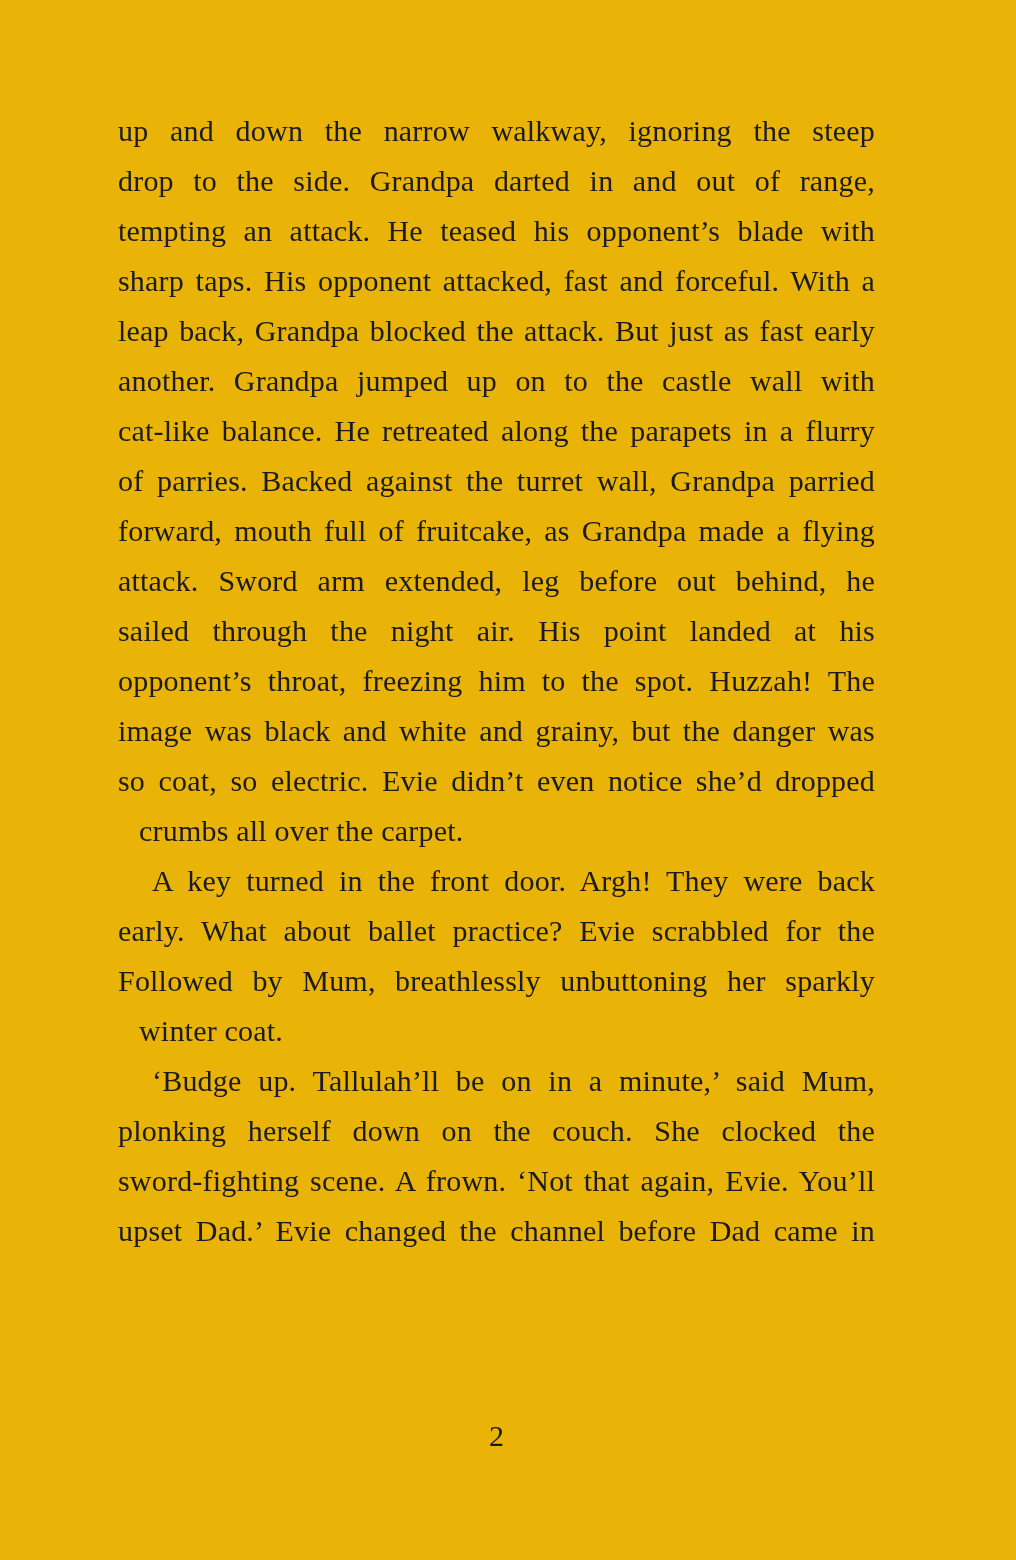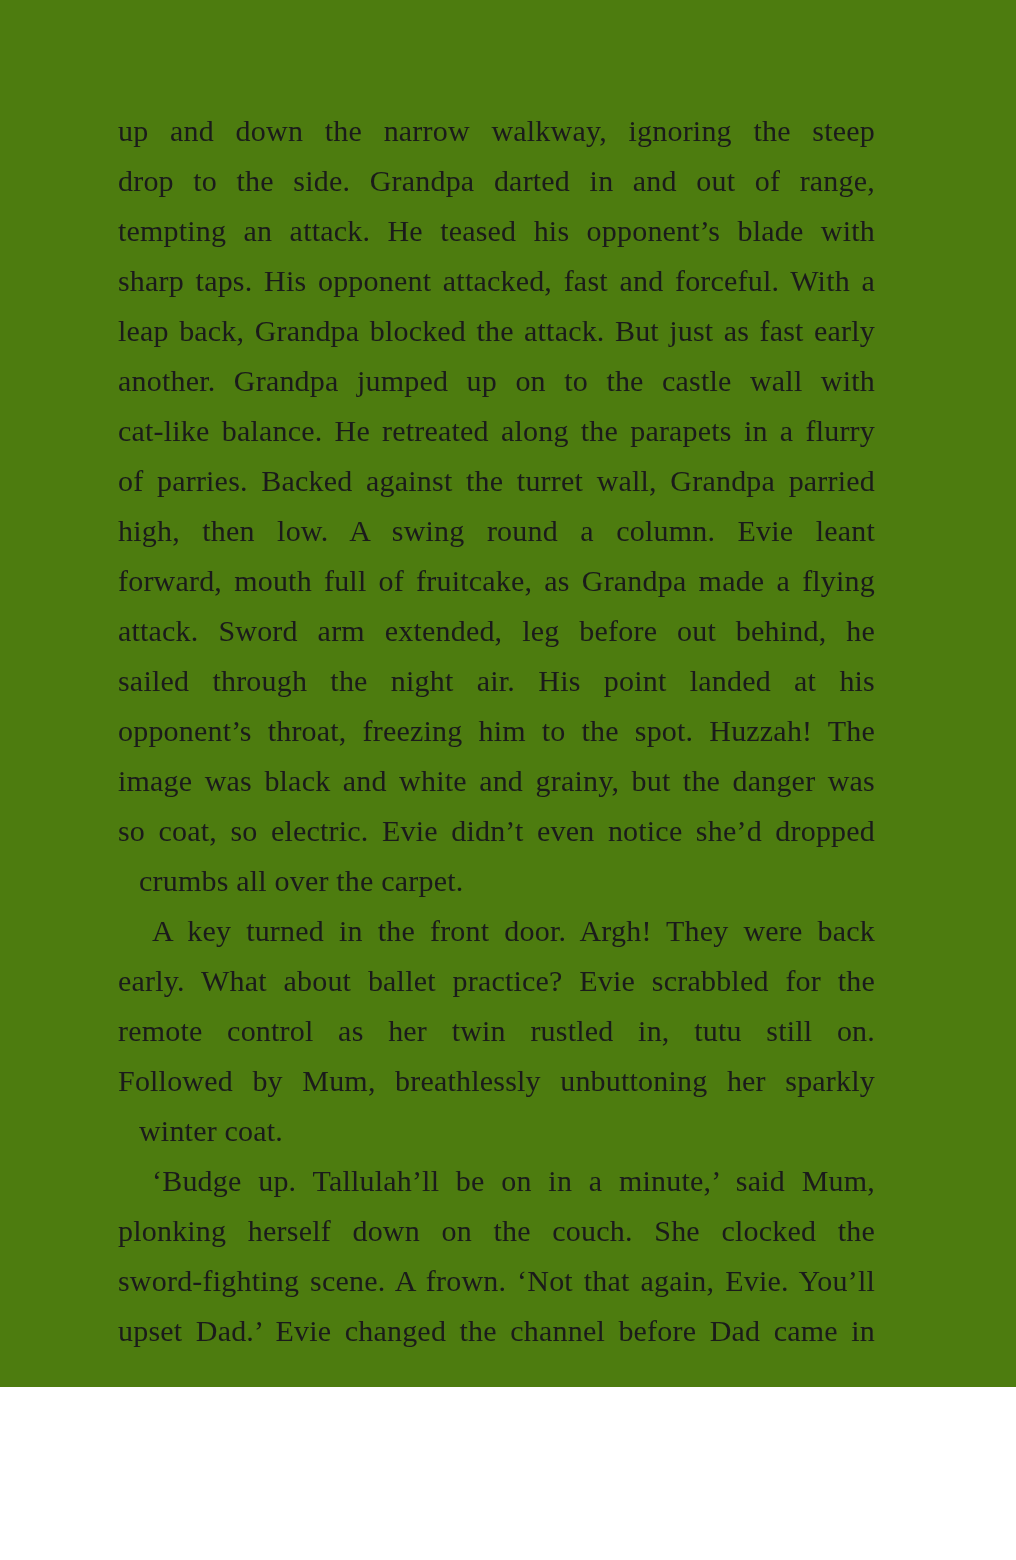--- a/index.html
+++ b/index.html
@@ -3,22 +3,22 @@
 <meta charset="utf-8">
 <style>
   html, body {
     margin: 0;
     padding: 0;
     background: #ffffff;
   }
   .book-page {
     position: relative;
     width: 1016px;
-    height: 1387px;
-    background: #4d7c0f;
+    height: 1560px;
+    background: #eab308;
     overflow: hidden;
     font-family: "Liberation Serif", "DejaVu Serif", serif;
     color: #1b1b1b;
   }
   .text-block {
     position: absolute;
     left: 118px;
     top: 106px;
     width: 757px;
   }
@@ -58,31 +58,29 @@
 <div class="book-page">
   <div class="text-block">
     <div class="line">up and down the narrow walkway, ignoring the steep</div>
     <div class="line">drop to the side. Grandpa darted in and out of range,</div>
     <div class="line">tempting an attack. He teased his opponent’s blade with</div>
     <div class="line">sharp taps. His opponent attacked, fast and forceful. With a</div>
     <div class="line">leap back, Grandpa blocked the attack. But just as fast early</div>
     <div class="line">another. Grandpa jumped up on to the castle wall with</div>
     <div class="line">cat-like balance. He retreated along the parapets in a flurry</div>
     <div class="line">of parries. Backed against the turret wall, Grandpa parried</div>
-    <div class="line">high, then low. A swing round a column. Evie leant</div>
     <div class="line">forward, mouth full of fruitcake, as Grandpa made a flying</div>
     <div class="line">attack. Sword arm extended, leg before out behind, he</div>
     <div class="line">sailed through the night air. His point landed at his</div>
     <div class="line">opponent’s throat, freezing him to the spot. Huzzah! The</div>
     <div class="line">image was black and white and grainy, but the danger was</div>
     <div class="line">so coat, so electric. Evie didn’t even notice she’d dropped</div>
     <div class="line endpara">crumbs all over the carpet.</div>
     <div class="line indent">A key turned in the front door. Argh! They were back</div>
     <div class="line">early. What about ballet practice? Evie scrabbled for the</div>
-    <div class="line">remote control as her twin rustled in, tutu still on.</div>
     <div class="line">Followed by Mum, breathlessly unbuttoning her sparkly</div>
     <div class="line endpara">winter coat.</div>
     <div class="line indent">‘Budge up. Tallulah’ll be on in a minute,’ said Mum,</div>
     <div class="line">plonking herself down on the couch. She clocked the</div>
     <div class="line">sword-fighting scene. A frown. ‘Not that again, Evie. You’ll</div>
     <div class="line">upset Dad.’ Evie changed the channel before Dad came in</div>
   </div>
   <div class="page-number">2</div>
 </div>
 

